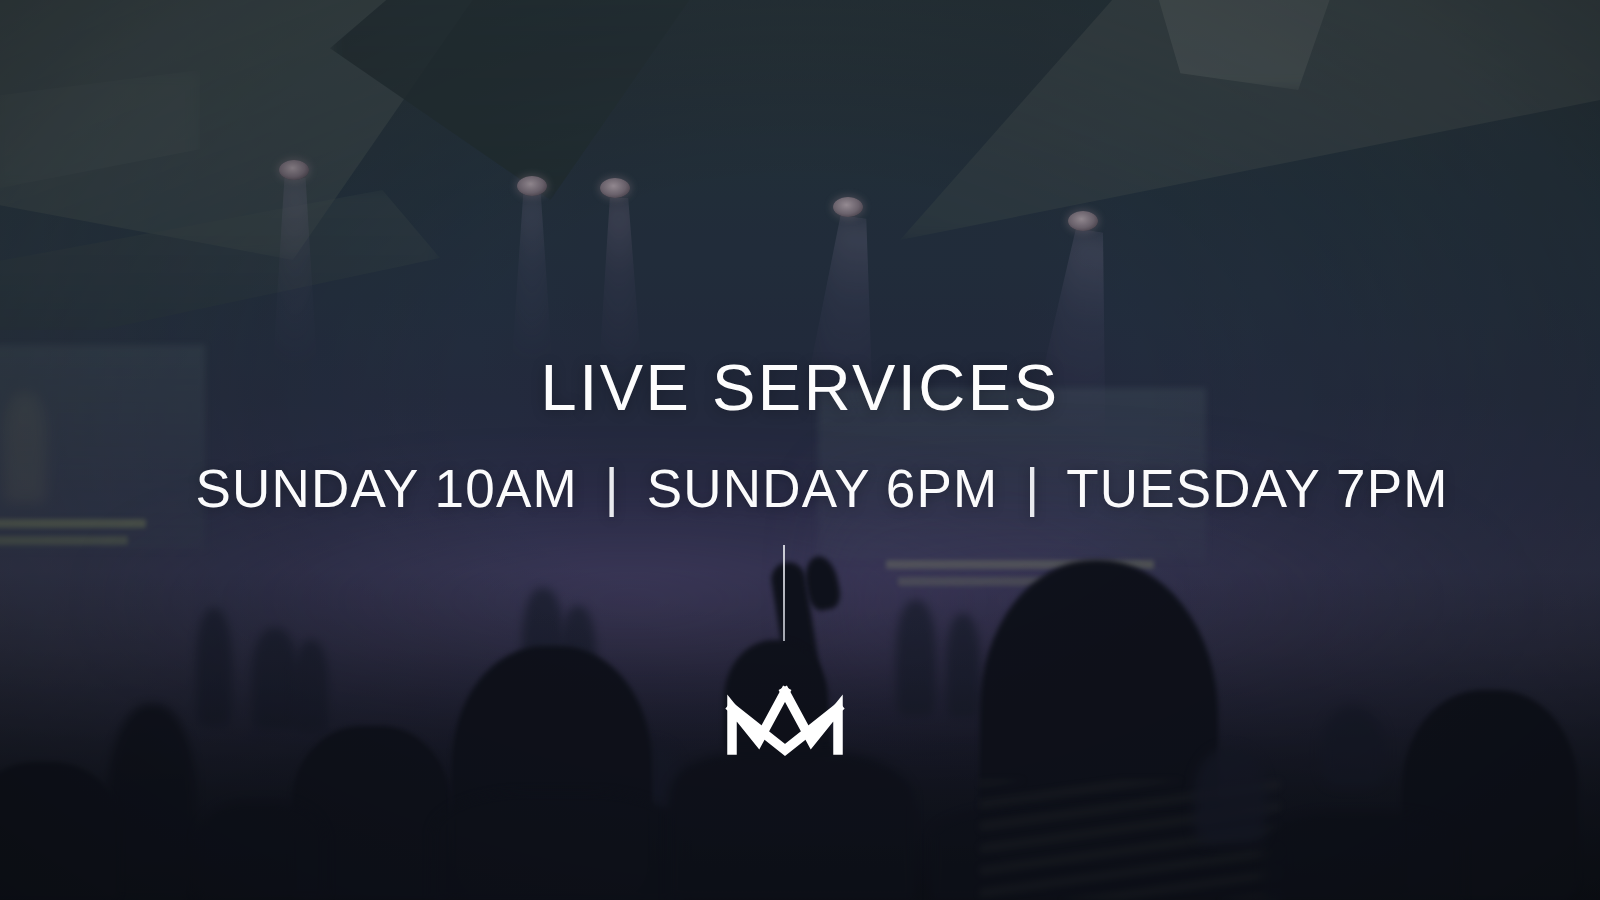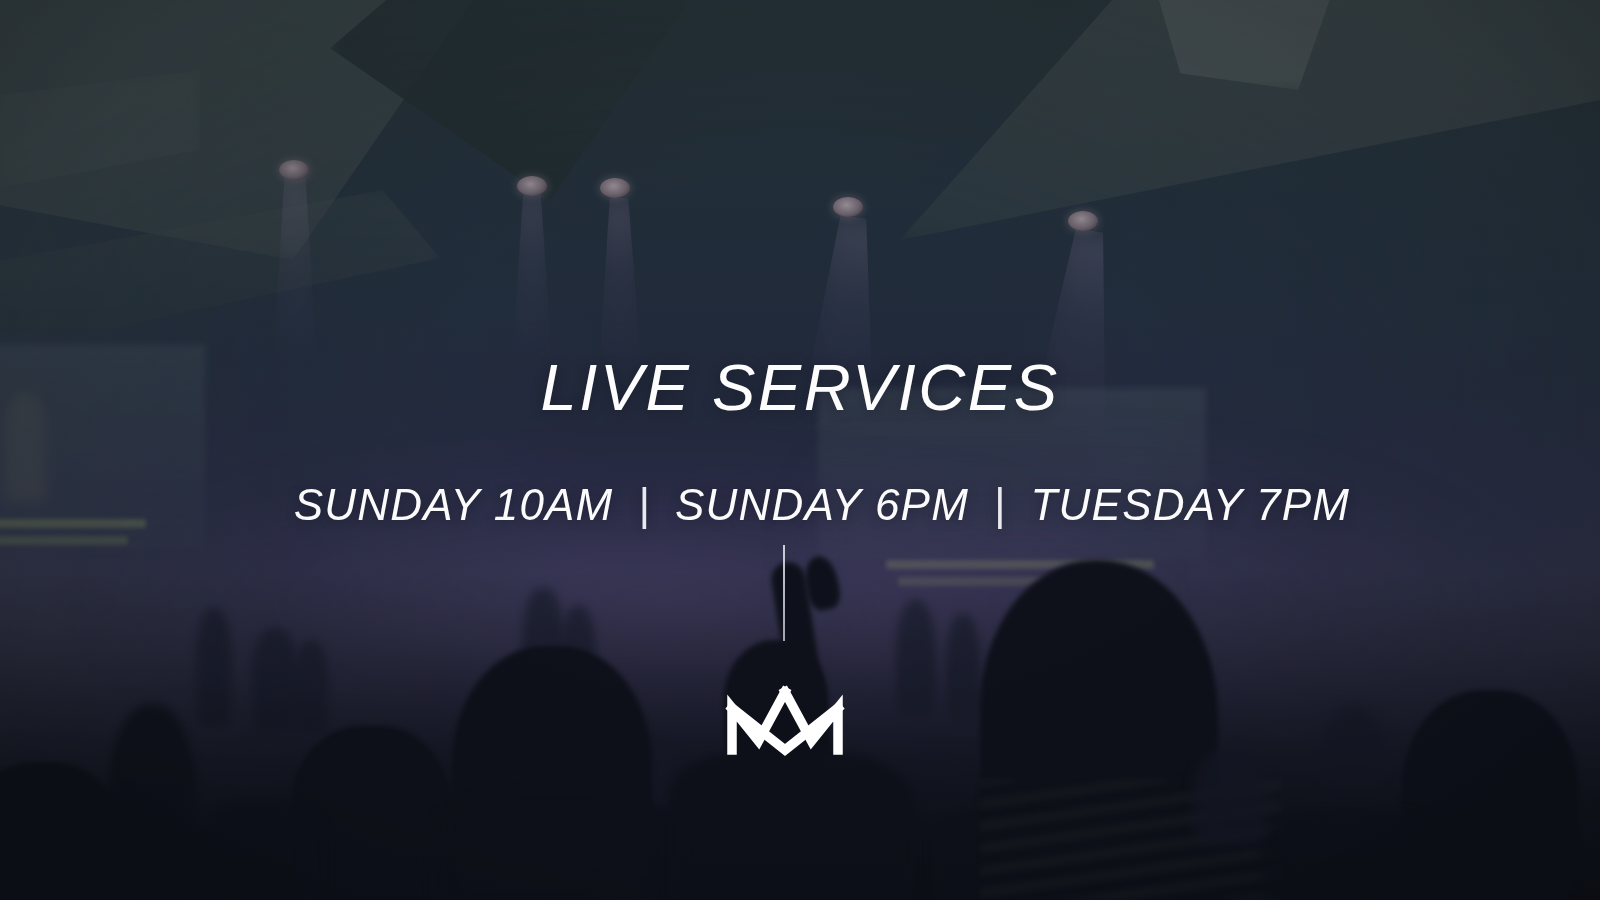--- a/index.html
+++ b/index.html
@@ -135,39 +135,39 @@
   }
 
   
   .vignette{
     position:absolute;inset:0;
     background:radial-gradient(ellipse at 50% 44%,rgba(0,0,0,0) 30%,rgba(0,0,0,.26) 74%,rgba(0,0,0,.52) 100%);
   }
   .flatten{position:absolute;inset:0;background:rgba(28,34,48,.30);}
 
   
-  .content{position:absolute;inset:0;display:flex;flex-direction:column;align-items:center;font-style:italic;}
+  .content{position:absolute;inset:0;display:flex;flex-direction:column;align-items:center;}
 
   .title{
     position:absolute;top:355px;left:0;right:0;
     text-align:center;
     color:#fdfdfd;
     font-size:65px;
     font-weight:400;
     letter-spacing:2.5px;
     line-height:1;
     white-space:nowrap;
     text-shadow:0 1px 14px rgba(0,0,0,.30);
   }
 
   .subtitle{
-    position:absolute;top:483px;left:0;right:0;
+    position:absolute;top:462px;left:0;right:0;
     text-align:center;
     color:#fbfbfc;
-    font-size:44px;
+    font-size:53px;
     font-weight:400;
     letter-spacing:1.2px;
     line-height:1;
     white-space:nowrap;
     text-shadow:0 1px 12px rgba(0,0,0,.28);
     margin-left:44px;
   }
   .subtitle .sep{
     display:inline-block;
     padding:0 11px;

